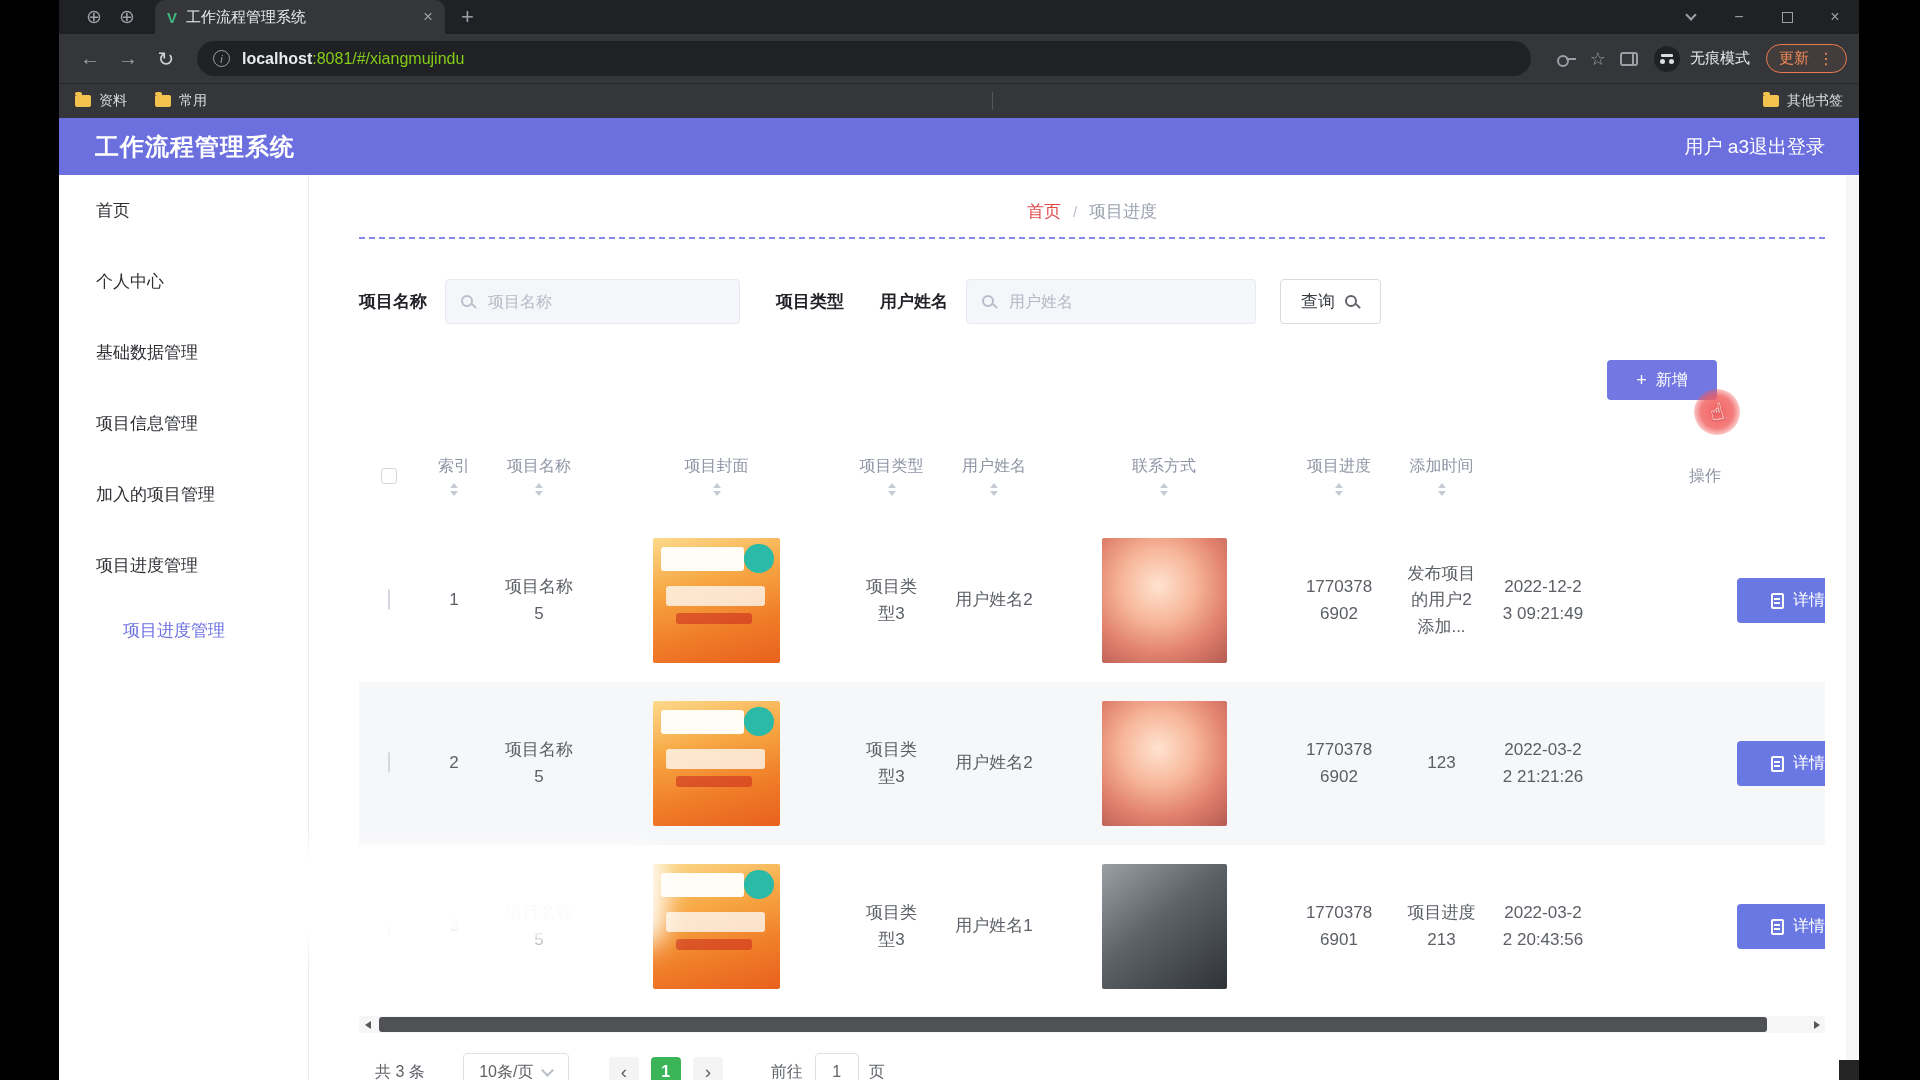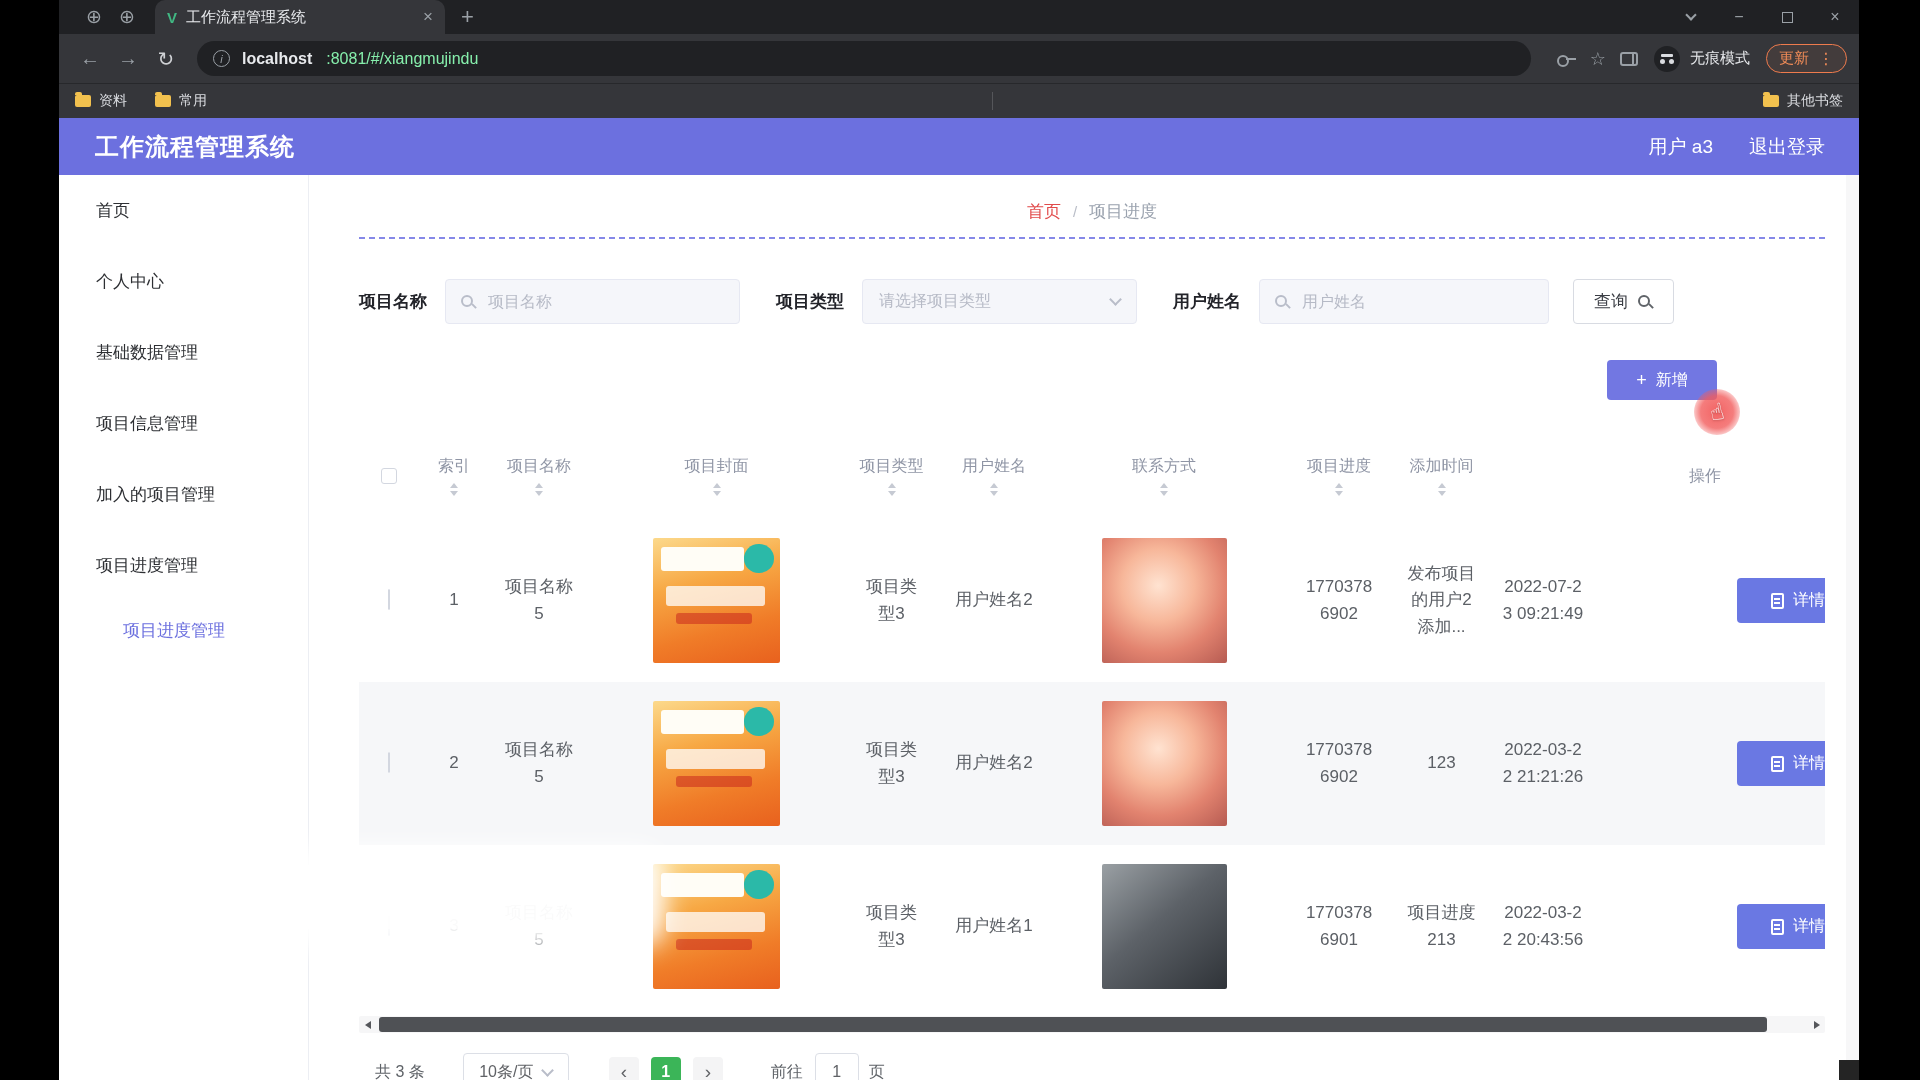--- a/index.html
+++ b/index.html
@@ -28,21 +28,21 @@
 
   .toolbar { flex:0 0 49px; background:#35363a; display:flex; align-items:center; padding:0 12px; }
   .nav-ic { width:38px; text-align:center; color:#9aa0a6; font-size:20px; }
   .nav-ic.reload { color:#cfd1d4; }
   .url-pill { flex:1; margin:0 12px; height:35px; border-radius:18px; background:#202124;
               display:flex; align-items:center; padding:0 16px; gap:12px; }
   .info-i { width:17px; height:17px; border:1.5px solid #9aa0a6; border-radius:50%;
             color:#9aa0a6; font-size:11px; font-style:italic; display:flex;
             align-items:center; justify-content:center; flex:0 0 17px; }
   .url-host { color:#e8eaed; font-size:16px; font-weight:bold; }
-  .url-path { color:#86efac; font-size:16px;padding-left:14px; }
+  .url-path { color:#84cc16; font-size:16px; }
   .tb-ic { margin-left:14px; color:#9aa0a6; font-size:18px; display:flex; align-items:center; }
   .key-icon { position:relative; width:19px; height:18px; }
   .key-icon::before { content:""; position:absolute; left:0; top:5px; width:8px; height:8px;
                       border:2px solid #9aa0a6; border-radius:50%; }
   .key-icon::after { content:""; position:absolute; left:9px; top:8px; width:10px; height:2px;
                      background:#9aa0a6; box-shadow:6px 3px 0 -1px #9aa0a6; }
   .panel-icon { width:18px; height:14px; border:2px solid #9aa0a6; border-radius:3px; position:relative; }
   .panel-icon::after { content:""; position:absolute; right:2px; top:0; bottom:0; width:2px; background:#9aa0a6; }
   .incog { width:26px; height:26px; border-radius:50%; background:#202124; position:relative; margin-left:16px; }
   .incog::before { content:""; position:absolute; left:7px; top:8px; width:12px; height:3px;
@@ -62,21 +62,21 @@
                     background:#f2c14e; border-radius:2px 2px 0 0; }
   .bm { display:flex; align-items:center; gap:8px; margin-right:28px; color:#dadce0; font-size:14px; }
   .bm-right { margin-left:auto; margin-right:0; }
   .bb-sep { width:1px; height:18px; background:#55565a; margin:0 14px 0 auto; }
 
   
   .app { flex:1; background:#fff; display:flex; flex-direction:column; overflow:hidden; }
   .app-header { flex:0 0 57px; background:#6c70df; display:flex; align-items:center;
                 padding:0 34px 0 36px; }
   .app-title { color:#fff; font-size:24px; font-weight:bold; letter-spacing:1px; }
-  .hdr-right { margin-left:auto; display:flex; align-items:center; gap:36px; }
+  .hdr-right { margin-left:auto; display:flex; align-items:center; }
   .hdr-user, .hdr-logout { color:#fff; font-size:19px; }
 
   .app-body { flex:1; display:flex; position:relative; overflow:hidden; background:#fff; }
   .sidebar { flex:0 0 250px; border-right:1px solid #eceef3; background:#fff; padding-top:0; }
   .side-item { height:71px; line-height:71px; padding-left:37px; font-size:17px; color:#2d2f33; cursor:pointer; }
   .side-sub { height:60px; line-height:60px; padding-left:64px; font-size:17px; color:#6c70df; cursor:pointer; }
 
   .main { flex:1; padding:24px 34px 0 50px; position:relative; overflow:hidden; }
   .breadcrumb { display:flex; justify-content:center; align-items:center; gap:12px; font-size:17px; height:24px; }
   .bc-home { color:#e14b4b; }
@@ -292,24 +292,20 @@
           </div>
           <div class="dashline"></div>
 
           <div class="filters">
             <span class="flabel">项目名称</span>
             <span class="input-wrap w-name">
               <span class="mag"></span>
               <input placeholder="项目名称" style="">
             </span>
             <span class="flabel ml">项目类型</span>
-            <span class="select-wrap">
-              <span>请选择项目类型</span>
-              <span class="sel-chev"></span>
-            </span>
             <span class="flabel ml">用户姓名</span>
             <span class="input-wrap w-user">
               <span class="mag"></span>
               <input placeholder="用户姓名" style="">
             </span>
             <span class="search-btn">
               <span>查询</span>
               <span class="mag-dark"></span>
             </span>
           </div>
@@ -402,21 +398,21 @@
                         <span class="l2"></span>
                     </div>
                   </div>
                   <div class="tcell name">项目类型3</div>
                   <div class="tcell user">用户姓名2</div>
                   <div class="tcell">
                       <div class="avatar woman"></div>
                     </div>
                   <div class="tcell contact">17703786902</div>
                   <div class="tcell progress">发布项目的用户2添加...</div>
-                  <div class="tcell time">2022-07-23 09:21:49</div>
+                  <div class="tcell time">2022-12-23 09:21:49</div>
                   <div class="tcell action-cell">
                     <span class="detail-btn">
                       <span class="doc-icon"></span>
                       <span>详情</span>
                     </span>
                   </div>
                 </div>
 
                 <div class="trow striped">
                   <div class="tcell"><span class="cb"></span></div>

